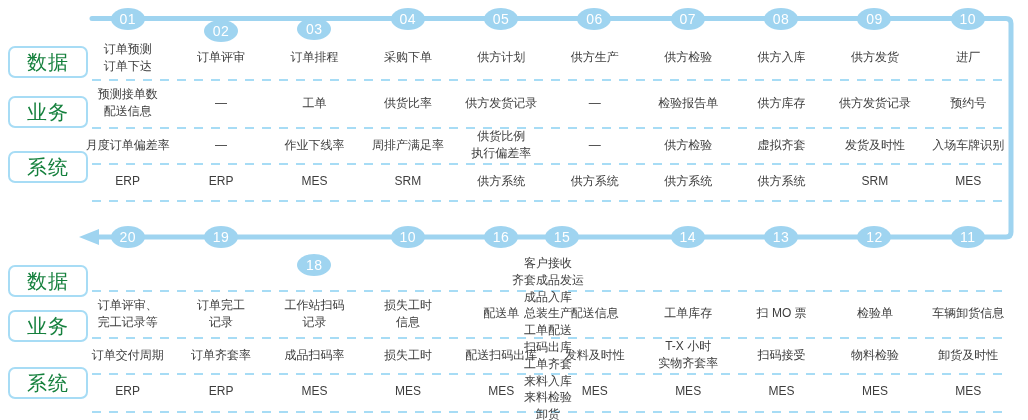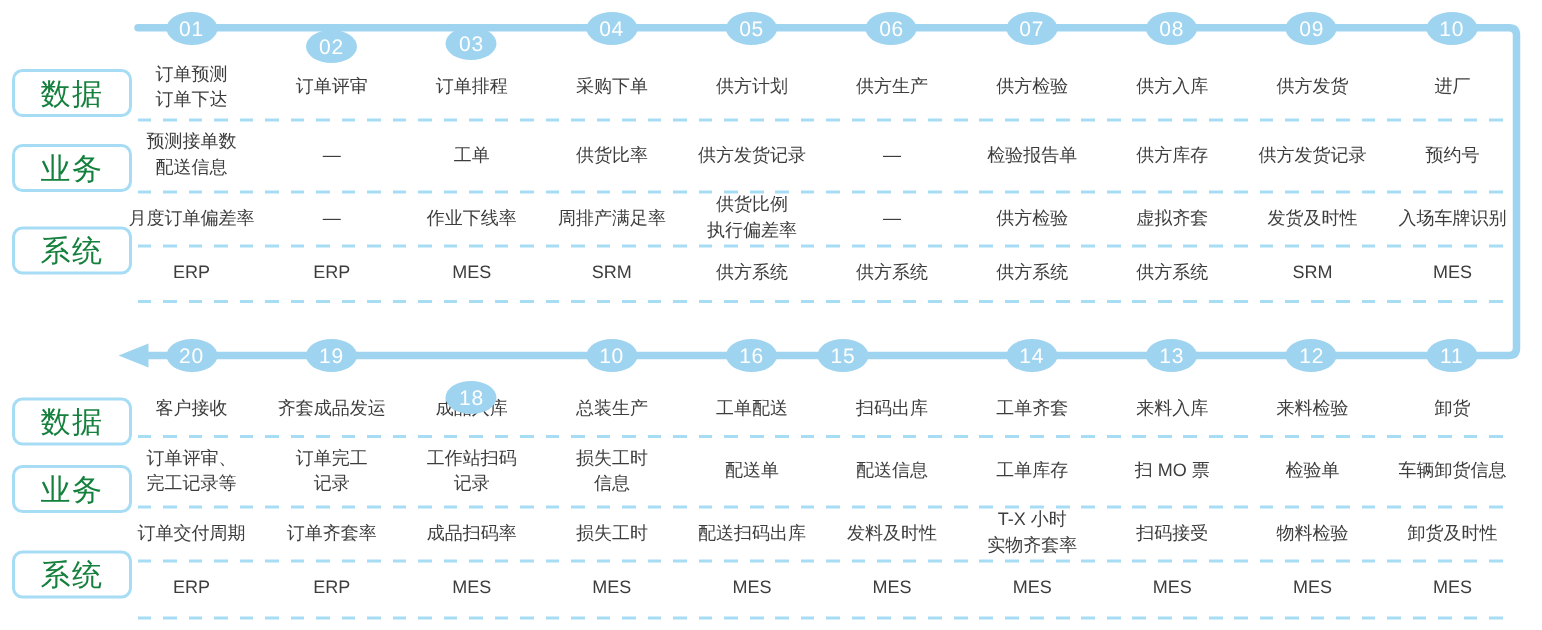--- a/index.html
+++ b/index.html
@@ -130,21 +130,21 @@
       <div class="step-ellipse" style="left: 110.675px; top: 226px;">20</div>
       <div class="step-ellipse" style="left: 204.025px; top: 226px;">19</div>
       <div class="step-ellipse" style="left: 297.375px; top: 226px; margin-top: 28px;">18</div>
       <div class="step-ellipse" style="left: 390.725px; top: 226px;">10</div>
       <div class="step-ellipse" style="left: 484.075px; top: 226px;">16</div>
       <div class="step-ellipse" style="left: 545px; top: 226px;">15</div>
       <div class="step-ellipse" style="left: 670.775px; top: 226px;">14</div>
       <div class="step-ellipse" style="left: 764.125px; top: 226px;">13</div>
       <div class="step-ellipse" style="left: 857.475px; top: 226px;">12</div>
       <div class="step-ellipse" style="left: 950.825px; top: 226px;">11</div>
-      <div class="cells-row" style="top: 255px; height: 35px;">
+      <div class="cells-row" style="top: 255px; height: 35px; flex-direction: column;">
         <div class="cell">客户接收</div>
         <div class="cell">齐套成品发运</div>
         <div class="cell">成品入库</div>
         <div class="cell">总装生产</div>
         <div class="cell">工单配送</div>
         <div class="cell">扫码出库</div>
         <div class="cell">工单齐套</div>
         <div class="cell">来料入库</div>
         <div class="cell">来料检验</div>
         <div class="cell">卸货</div>

